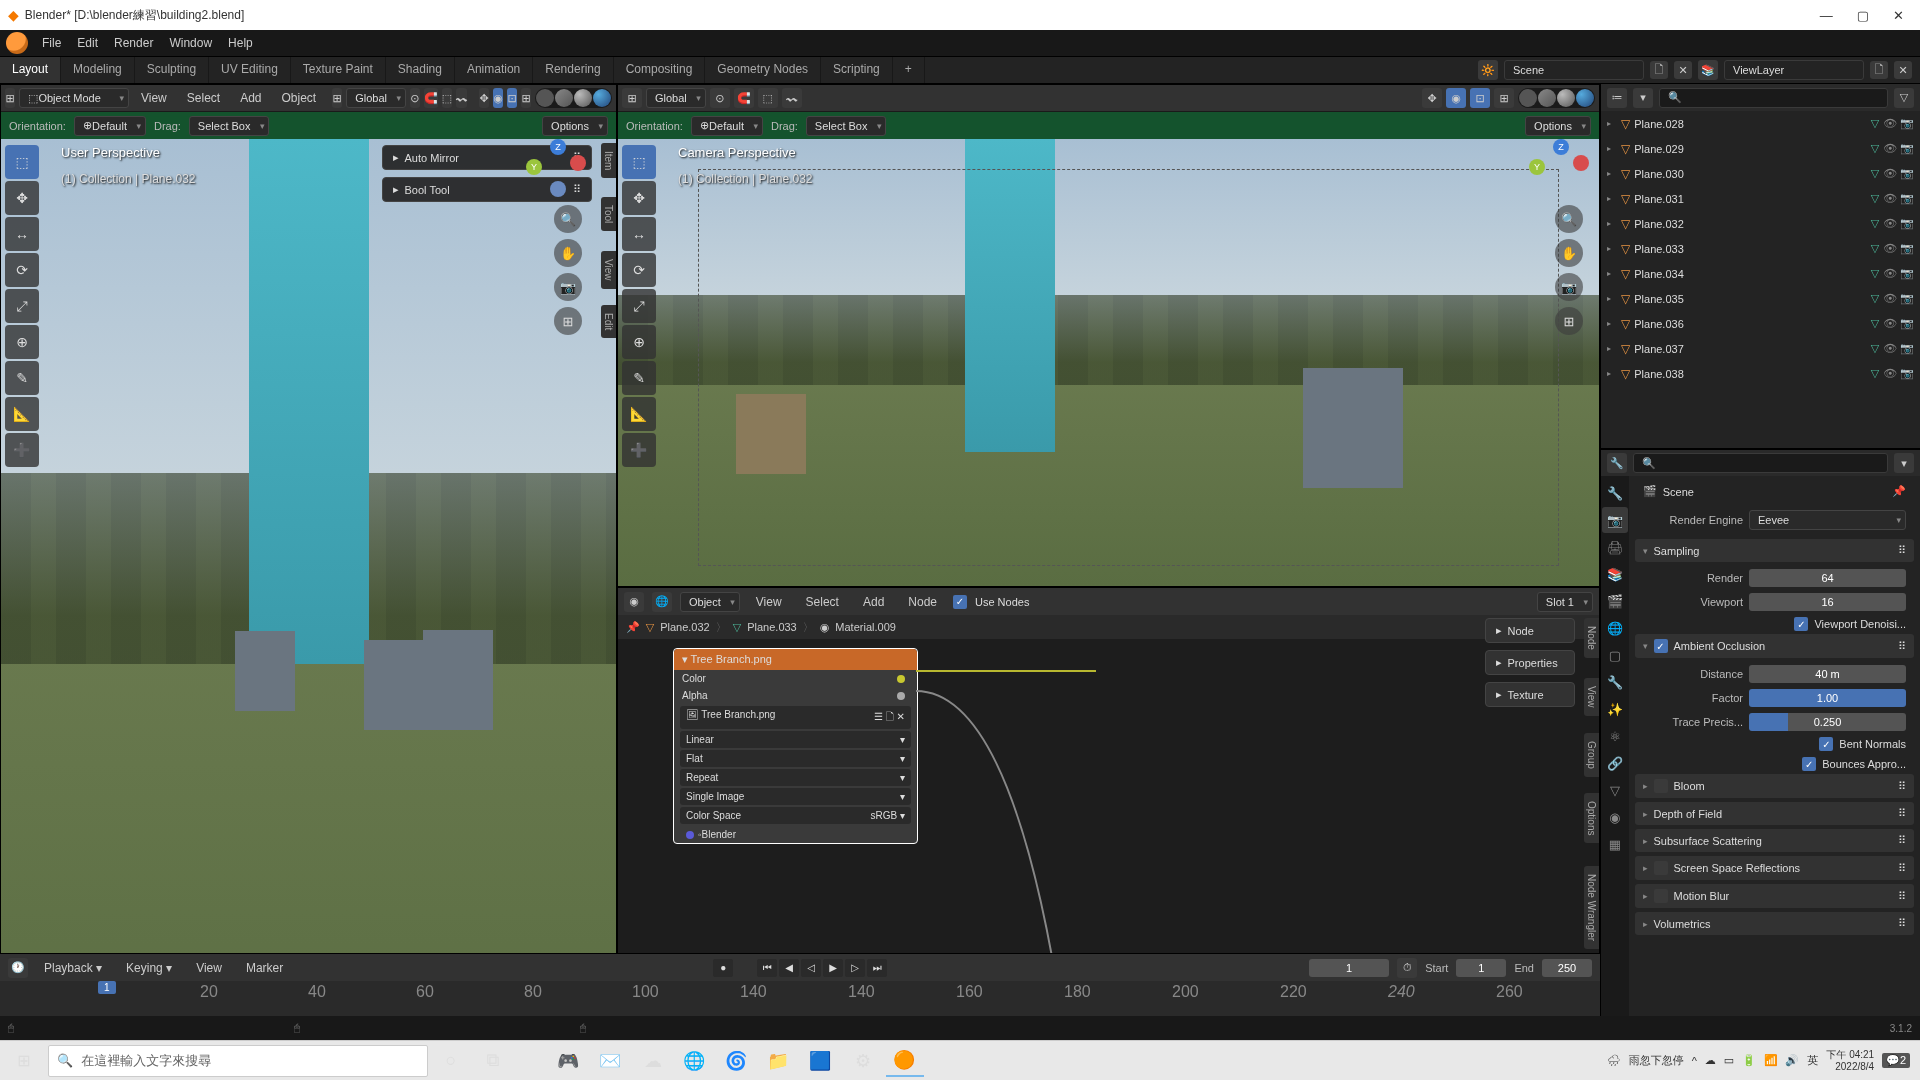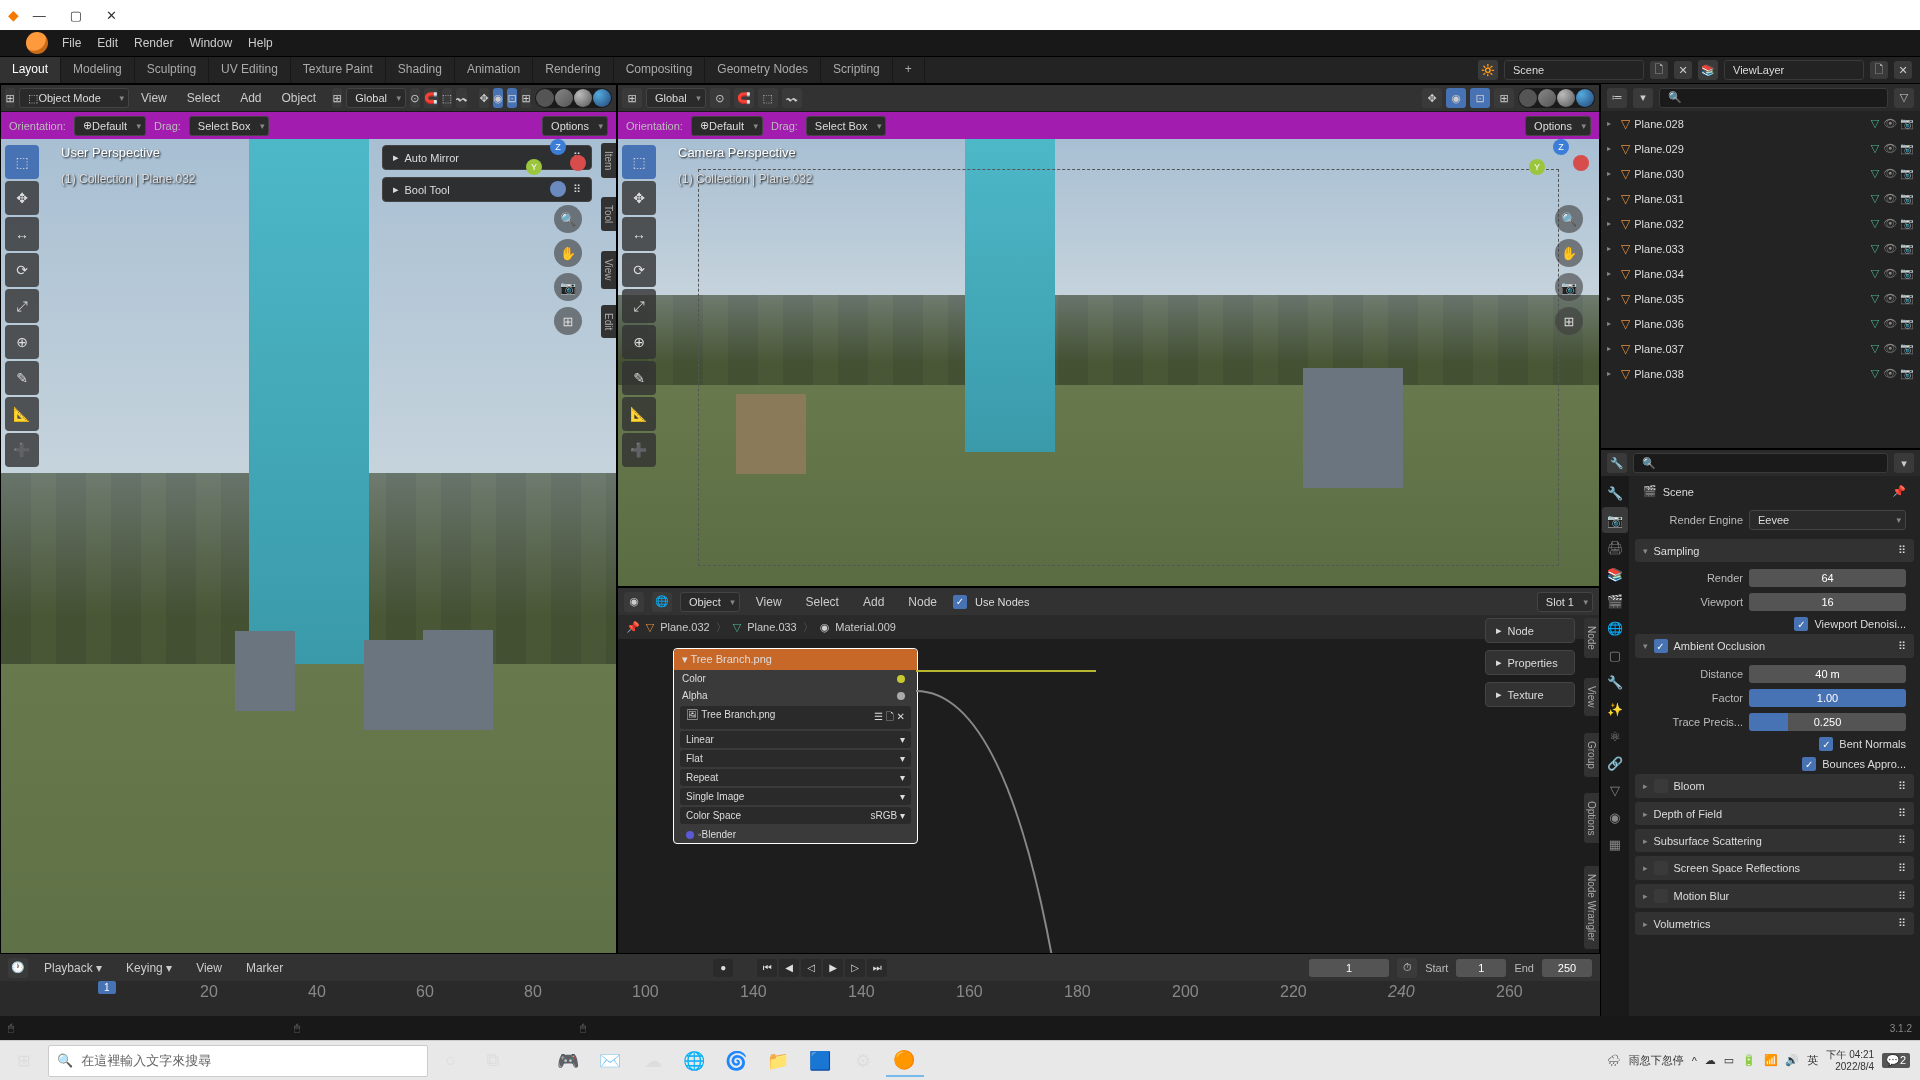--- a/index.html
+++ b/index.html
@@ -1,32 +1,32 @@
 <!DOCTYPE html>
 <html><head>
 <meta charset="utf-8">
 <style>
 * { margin: 0; padding: 0; box-sizing: border-box; font-family: -apple-system, "Segoe UI", sans-serif; user-select: none; }
 body { background: #1a1a1a; color: #ddd; font-size: 11px; overflow: hidden; width: 1920px; height: 1080px; }
 .win-titlebar { height: 30px; background: #fff; color: #333; display: flex; align-items: center; padding: 0 8px; }
 .win-titlebar .title { flex: 1; font-size: 12px; }
 .win-controls { display: flex; gap: 24px; padding: 0 8px; }
 .win-controls span { font-size: 13px; cursor: pointer; }
-.topbar { height: 27px; background: #181818; display: flex; align-items: center; border-bottom: 1px solid #000; padding-left: 20px; }
+.topbar { height: 27px; background: #181818; display: flex; align-items: center; border-bottom: 1px solid #000; }
 .blender-logo { width: 22px; height: 22px; margin: 0 6px; background: radial-gradient(circle at 35% 30%, #ff9a3c 55%, #c86a18 60%); border-radius: 50%; position: relative; }
 .menu-item { padding: 4px 8px; font-size: 12px; color: #ccc; cursor: pointer; }
 .workspaces { height: 27px; background: #232323; display: flex; align-items: stretch; border-bottom: 1px solid #000; }
 .ws-tab { padding: 5px 12px; font-size: 12px; color: #aaa; cursor: pointer; border-right: 1px solid #181818; }
 .ws-tab.active { background: #323232; color: #fff; }
 .ws-right { margin-left: auto; display: flex; align-items: center; gap: 6px; padding-right: 8px; }
 .hdr-input { background: #232323; border: 1px solid #3a3a3a; border-radius: 3px; padding: 2px 8px; color: #ddd; font-size: 11px; height: 20px; display: flex; align-items: center; }
 .main-area { display: grid; grid-template-columns: 617px 983px 320px; grid-template-rows: 503px 507px; height: 1010px; }
 .panel { background: #232323; border: 1px solid #000; position: relative; overflow: hidden; }
 .hdr-strip { height: 27px; background: #323232; display: flex; align-items: center; gap: 4px; padding: 0 4px; border-bottom: 1px solid #1a1a1a; }
-.hdr-strip2 { height: 27px; background: #a21caf; display: flex; align-items: center; gap: 8px; padding: 0 8px; font-size: 11px; color: #bbb; }
+.hdr-strip2 { height: 27px; background: #14532d; display: flex; align-items: center; gap: 8px; padding: 0 8px; font-size: 11px; color: #bbb; }
 .icon-btn { width: 20px; height: 20px; background: #3a3a3a; border-radius: 3px; display: flex; align-items: center; justify-content: center; font-size: 11px; color: #ccc; cursor: pointer; }
 .icon-btn.sm { width: 18px; height: 18px; }
 .dd { background: #2a2a2a; border: 1px solid #444; border-radius: 3px; padding: 2px 18px 2px 8px; font-size: 11px; color: #ddd; position: relative; cursor: pointer; height: 20px; display: flex; align-items: center; }
 .dd::after { content: '▾'; position: absolute; right: 4px; font-size: 9px; color: #888; }
 .shading-orbs { display: flex; gap: 1px; background: #1a1a1a; border-radius: 10px; padding: 1px; }
 .orb { width: 18px; height: 18px; border-radius: 50%; cursor: pointer; }
 .orb1 { background: #555; } .orb2 { background: linear-gradient(135deg,#888,#555); } .orb3 { background: radial-gradient(circle at 30% 30%,#bbb,#555); } .orb4 { background: radial-gradient(circle at 30% 30%,#5ad,#247); }
 .toolbar-left { position: absolute; left: 4px; top: 60px; width: 36px; display: flex; flex-direction: column; gap: 2px; }
 .tool-btn { width: 34px; height: 34px; background: rgba(50,50,50,0.8); border-radius: 4px; display: flex; align-items: center; justify-content: center; cursor: pointer; font-size: 14px; color: #ddd; }
 .tool-btn.active { background: #4772b3; }
@@ -90,20 +90,21 @@
 .tb-tray { margin-left: auto; display: flex; align-items: center; gap: 8px; font-size: 11px; color: #333; padding-right: 6px; }
 .tb-clock { text-align: right; font-size: 10px; line-height: 1.2; }
 .cam-frame { position: absolute; border: 1px dashed #555; }
 svg.curve { position: absolute; pointer-events: none; }
 </style>
 </head>
 <body>
 
 <div class="win-titlebar">
   <span style="color:#f57900;font-size:14px;margin-right:6px">◆</span>
+  <span class="title">Blender* [D:\blender練習\building2.blend]</span>
   <div class="win-controls">
     <span>—</span>
     <span>▢</span>
     <span>✕</span>
   </div>
 </div>
 
 <div class="topbar">
   <div class="blender-logo"></div>
   <span class="menu-item">File</span>

